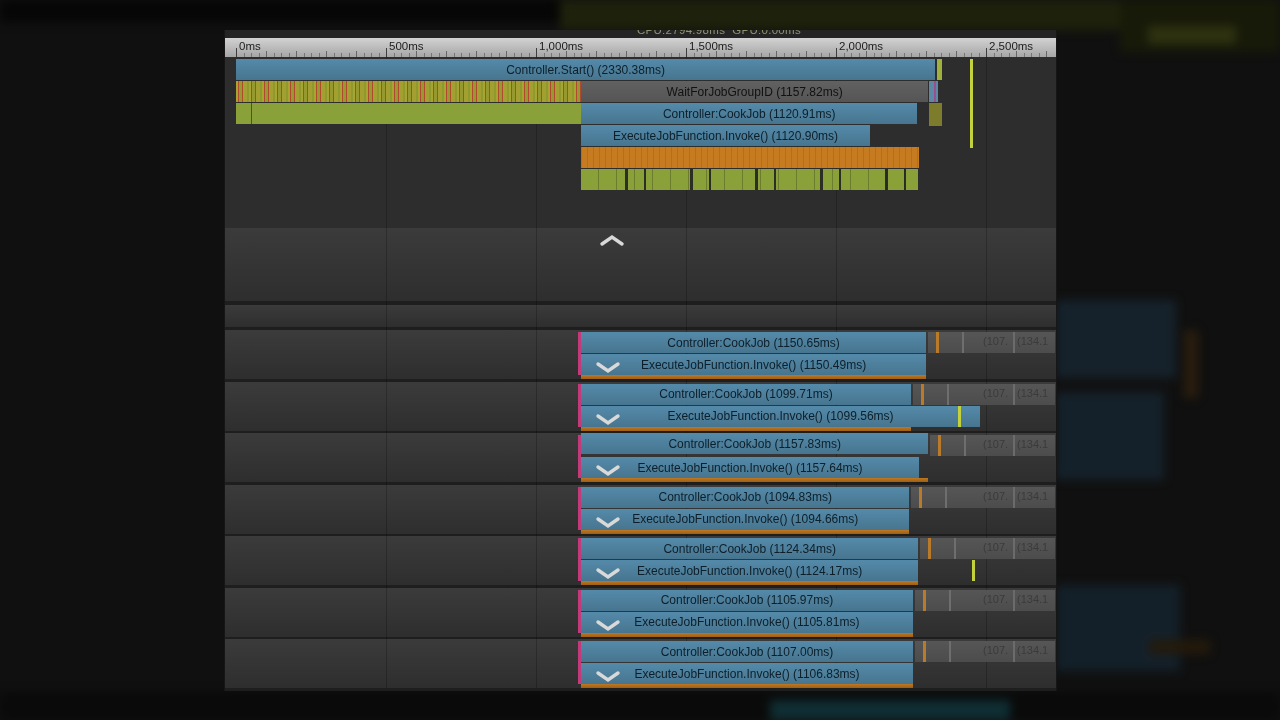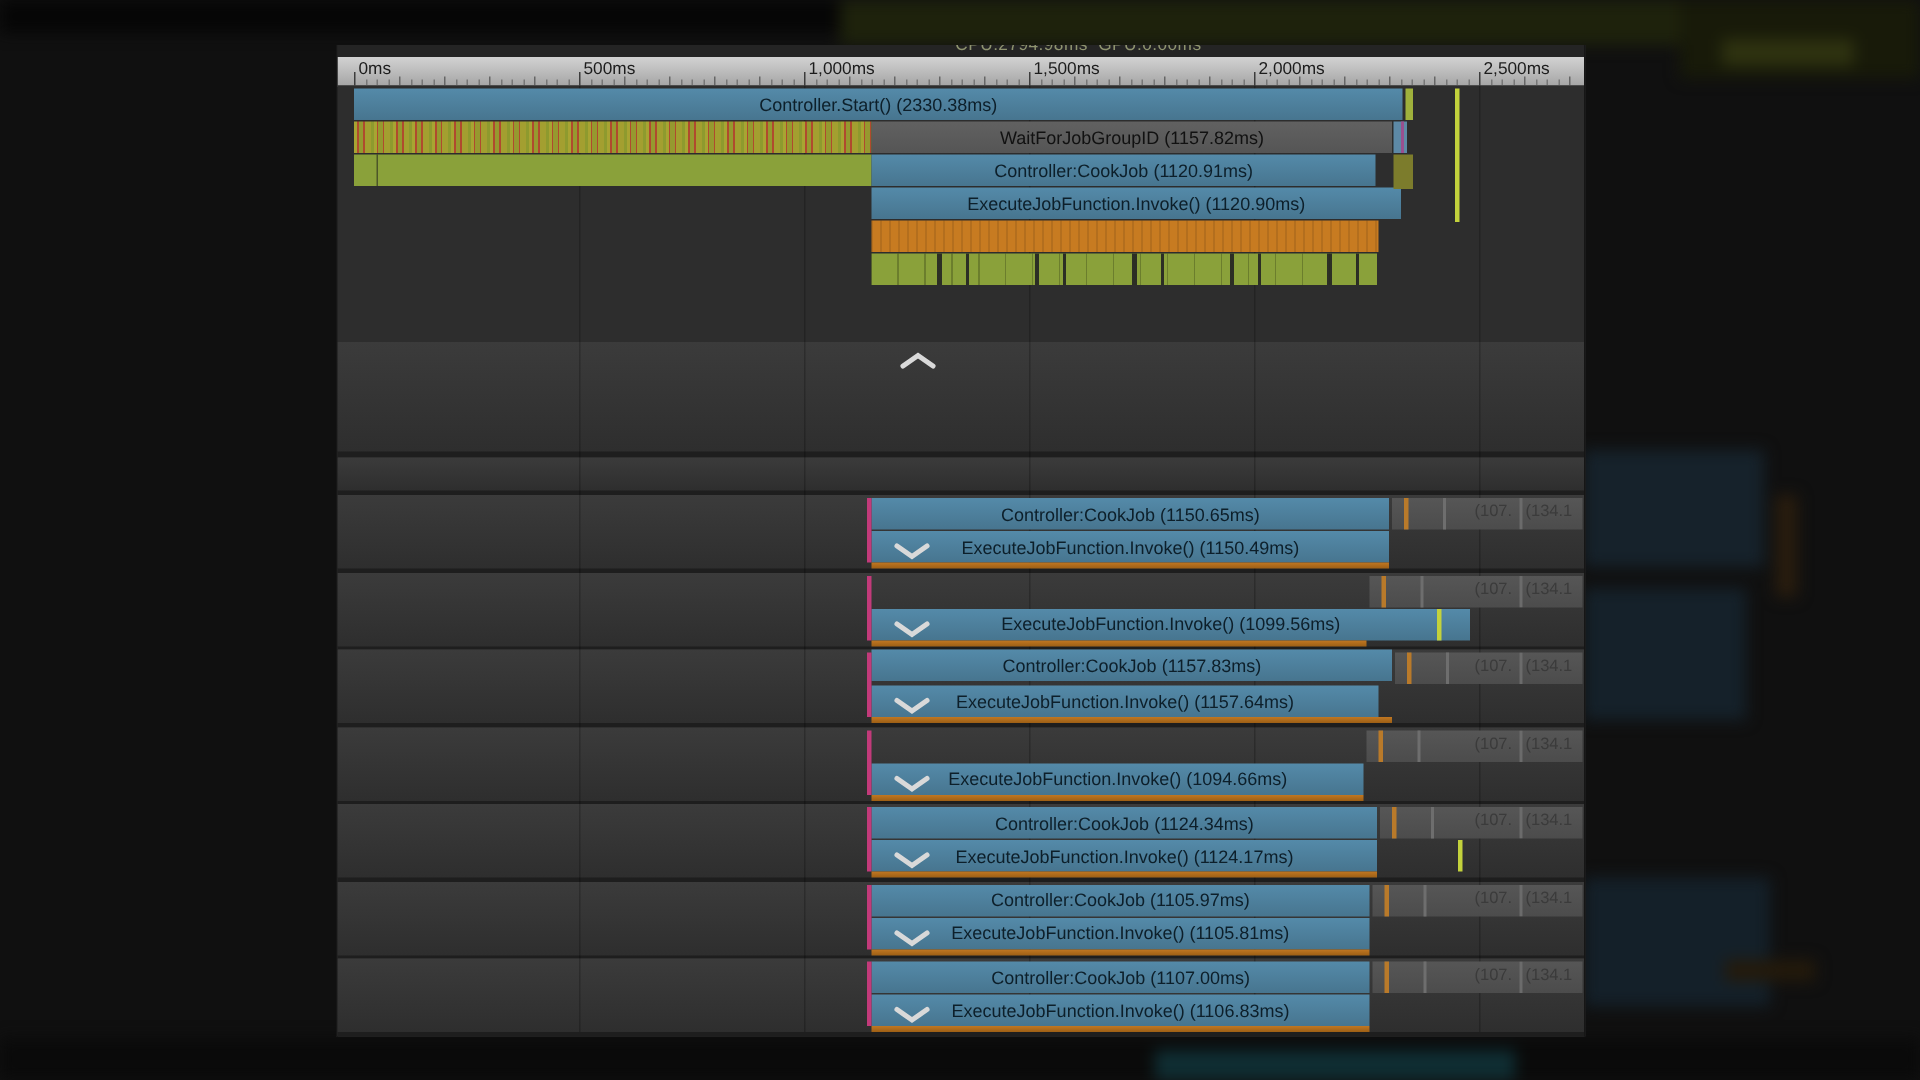--- a/index.html
+++ b/index.html
@@ -214,21 +214,21 @@
         <span>Controller.Start() (2330.38ms)</span>
       </div>
       <div class="bar busy" style="left:11.0px;top:24px;width:345.0px;"></div>
       <div class="bar gray" style="left:356.0px;top:24px;width:347.3px;">
         <span>WaitForJobGroupID (1157.82ms)</span>
       </div>
       <div class="bar green" style="left:11.0px;top:46px;width:345.0px;"></div>
       <div class="bar blue" style="left:356.0px;top:46px;width:336.3px;">
         <span>Controller:CookJob (1120.91ms)</span>
       </div>
-      <div class="bar blue" style="left:356.0px;top:68px;width:353px;">
+      <div class="bar blue" style="left:356.0px;top:68px;width:289px;">
         <span>ExecuteJobFunction.Invoke() (1120.90ms)</span>
       </div>
       <div class="bar orange" style="left:356.0px;top:90px;width:337.8px;"></div>
       <div class="bar green_seg" style="left:356.0px;top:112px;width:336.6px;"></div>
       <div class="deco" style="left:712px;top:2px;width:5px;height:21px;background:#9fb13c;"></div>
       <div class="deco" style="left:704px;top:24px;width:9px;height:21px;background:#5d89a6;"></div>
       <div class="deco" style="left:709px;top:24px;width:2px;height:21px;background:#9a4f8f;"></div>
       <div class="deco" style="left:704px;top:46px;width:13px;height:23px;background:#7c7c2c;"></div>
       <div class="deco" style="left:745px;top:2px;width:3px;height:89px;background:#c3d23c;"></div>
       <div class="deco" style="left:26px;top:46px;width:1px;height:21px;background:rgba(25,25,25,.55);"></div>
@@ -247,20 +247,23 @@
         <div class="seg-div" style="left: 84.805px;"></div>
       </div>
       <div class="ovf" style="left:758px;top:278px;">(107.</div>
       <div class="ovf" style="left:792px;top:278px;">(134.1</div>
       <div class="otick" style="left:711.2px;top:275px;width:3px;background:#b97a2a;"></div>
       <div class="otick" style="left:737.2px;top:275px;width:2px;background:#6e6e6e;"></div>
       <div class="chev" style="left: 370px; top: 303px;"><svg width="26" height="15">
           <polyline points="3,4 13,11 23,4" stroke="#d9d9d9" stroke-width="3.4" fill="none" stroke-linecap="round"></polyline>
         </svg></div>
       <div class="magenta" style="left:353px;top:326.5px;height:43px;"></div>
+      <div class="bar blue" style="left:356px;top:326.5px;width:329.9px;">
+        <span>Controller:CookJob (1099.71ms)</span>
+      </div>
       <div class="bar blue" style="left:356px;top:348.5px;width:399px;">
         <span>ExecuteJobFunction.Invoke() (1099.56ms)</span>
       </div>
       <div class="ostrip" style="left:356px;top:369.5px;width:329.9px;"></div>
       <div class="grayjob" style="left:687.9px;top:326.5px;width:142.1px;">
         <div class="seg-div" style="left: 100.087px;"></div>
       </div>
       <div class="ovf" style="left:758px;top:329.5px;">(107.</div>
       <div class="ovf" style="left:792px;top:329.5px;">(134.1</div>
       <div class="otick" style="left:695.9px;top:326.5px;width:3px;background:#b97a2a;"></div>
@@ -281,20 +284,23 @@
         <div class="seg-div" style="left: 82.651px;"></div>
       </div>
       <div class="ovf" style="left:758px;top:381px;">(107.</div>
       <div class="ovf" style="left:792px;top:381px;">(134.1</div>
       <div class="otick" style="left:713.3px;top:378px;width:3px;background:#b97a2a;"></div>
       <div class="otick" style="left:739.3px;top:378px;width:2px;background:#6e6e6e;"></div>
       <div class="chev" style="left: 370px; top: 406px;"><svg width="26" height="15">
           <polyline points="3,4 13,11 23,4" stroke="#d9d9d9" stroke-width="3.4" fill="none" stroke-linecap="round"></polyline>
         </svg></div>
       <div class="magenta" style="left:353px;top:429.5px;height:43px;"></div>
+      <div class="bar blue" style="left:356px;top:429.5px;width:328.4px;">
+        <span>Controller:CookJob (1094.83ms)</span>
+      </div>
       <div class="bar blue" style="left:356px;top:451.5px;width:328.4px;">
         <span>ExecuteJobFunction.Invoke() (1094.66ms)</span>
       </div>
       <div class="ostrip" style="left:356px;top:472.5px;width:328.4px;"></div>
       <div class="grayjob" style="left:686.4px;top:429.5px;width:143.6px;">
         <div class="seg-div" style="left: 101.551px;"></div>
       </div>
       <div class="ovf" style="left:758px;top:432.5px;">(107.</div>
       <div class="ovf" style="left:792px;top:432.5px;">(134.1</div>
       <div class="otick" style="left:694.4px;top:429.5px;width:3px;background:#b97a2a;"></div>

